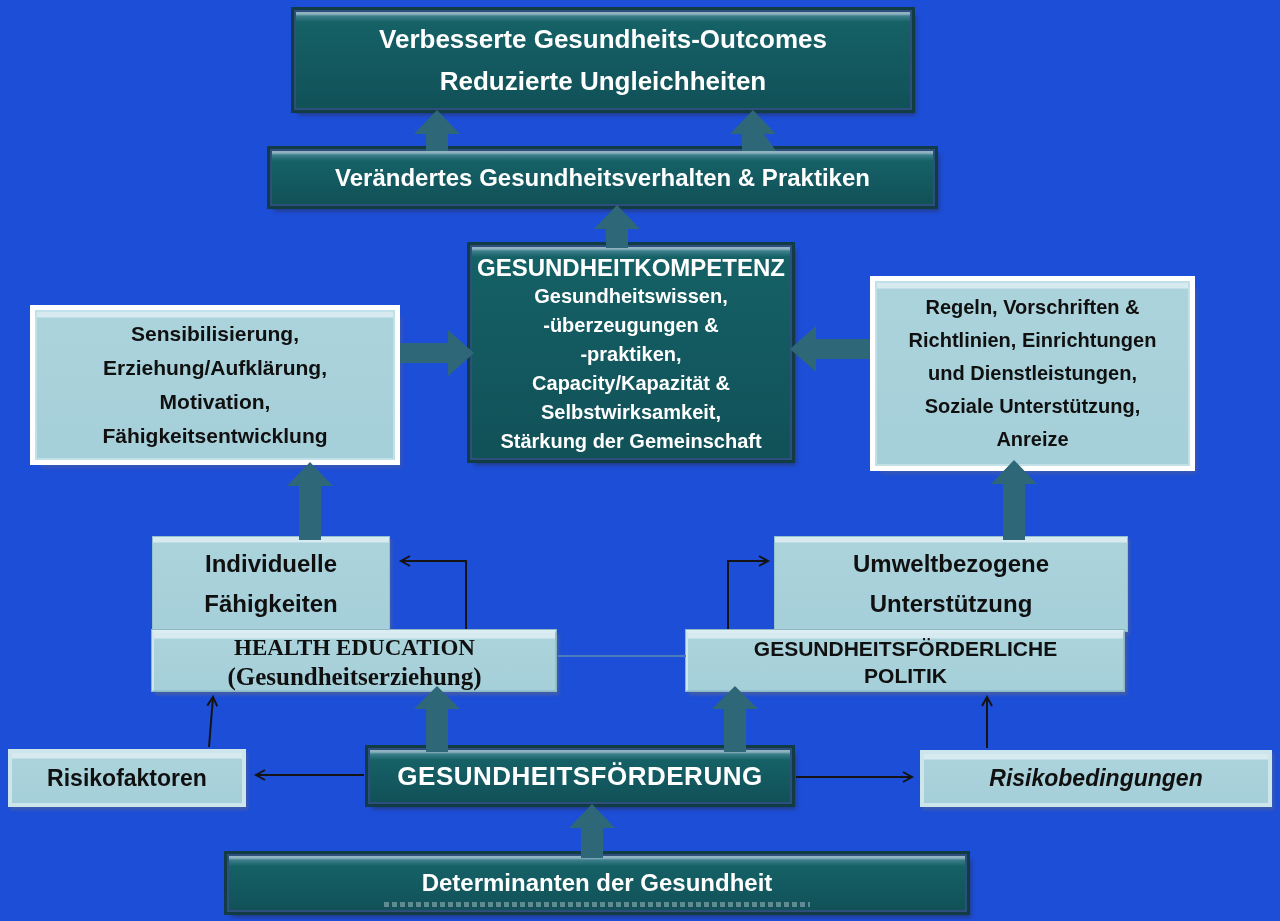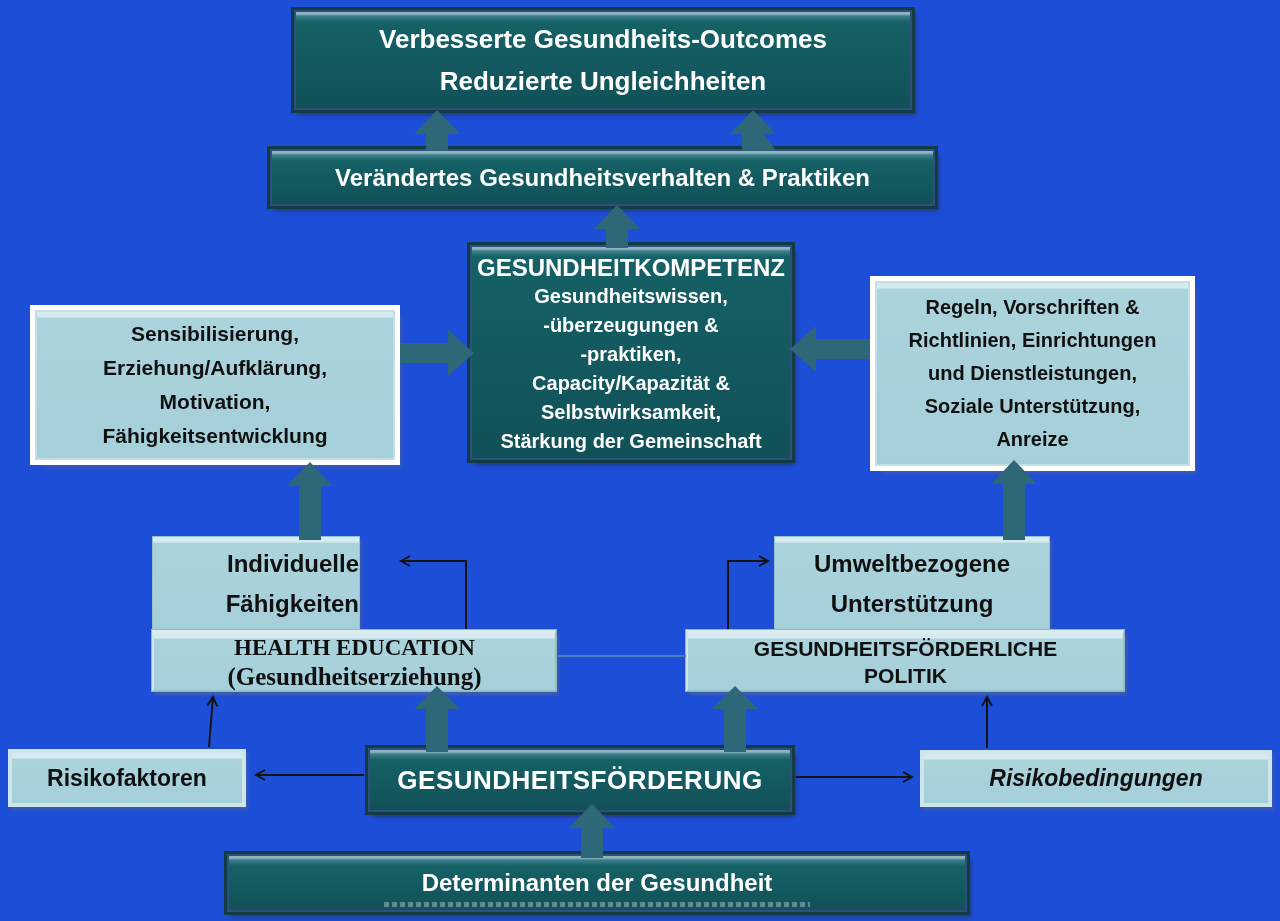--- a/index.html
+++ b/index.html
@@ -117,45 +117,45 @@
   </div>
 
   <div class="node light light-big" id="node-rules" style="left:875px;top:281px;width:315px;height:185px;">
     <div>Regeln, Vorschriften &amp;</div>
     <div>Richtlinien, Einrichtungen</div>
     <div>und Dienstleistungen,</div>
     <div>Soziale Unterstützung,</div>
     <div>Anreize</div>
   </div>
 
-  <div class="node light" id="node-individual" style="left:152px;top:536px;width:208px;height:96px;align-items:flex-end;">
+  <div class="node light" id="node-individual" style="left:152px;top:536px;width:238px;height:96px;">
     <div>Individuelle</div>
     <div>Fähigkeiten</div>
   </div>
 
-  <div class="node light" id="node-environment" style="left:774px;top:536px;width:276px;height:96px;">
+  <div class="node light" id="node-environment" style="left:774px;top:536px;width:354px;height:96px;">
     <div>Umweltbezogene</div>
     <div>Unterstützung</div>
   </div>
 
   <div class="node light bevel" id="node-health-education" style="left:152px;top:630px;width:404px;height:61px;">
     <div>HEALTH EDUCATION</div>
     <div class="sub">(Gesundheitserziehung)</div>
   </div>
 
   <div class="node light bevel" id="node-policy" style="left:686px;top:630px;width:438px;height:61px;text-align:center;">
     <div>GESUNDHEITSFÖRDERLICHE</div>
     <div>POLITIK</div>
   </div>
 
   <div class="node light" id="node-risk-factors" style="left:8px;top:749px;width:238px;height:58px;border:4px solid #cde6ec;">
     <div>Risikofaktoren</div>
   </div>
 
-  <div class="node dark" id="node-promotion" style="left:368px;top:748px;width:424px;height:64px;">
+  <div class="node dark" id="node-promotion" style="left:368px;top:748px;width:424px;height:56px;">
     <div>GESUNDHEITSFÖRDERUNG</div>
   </div>
 
   <div class="node light" id="node-risk-conditions" style="left:920px;top:750px;width:352px;height:57px;border:4px solid #cde6ec;font-style:italic;">
     <div>Risikobedingungen</div>
   </div>
 
   <div class="node dark" id="node-determinants" style="left:227px;top:854px;width:740px;height:58px;">
     <div>Determinanten der Gesundheit</div>
     <div class="fine-print"></div>

